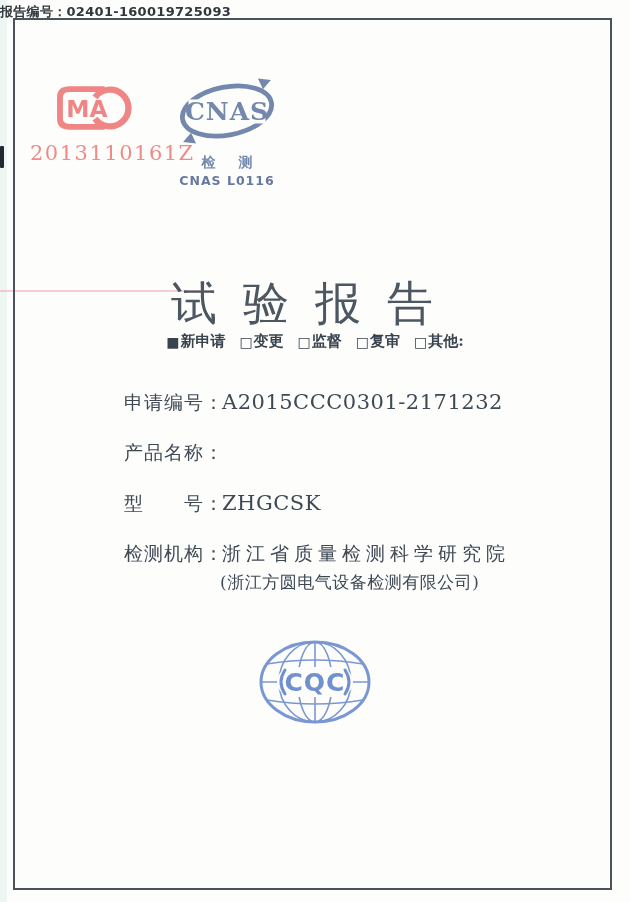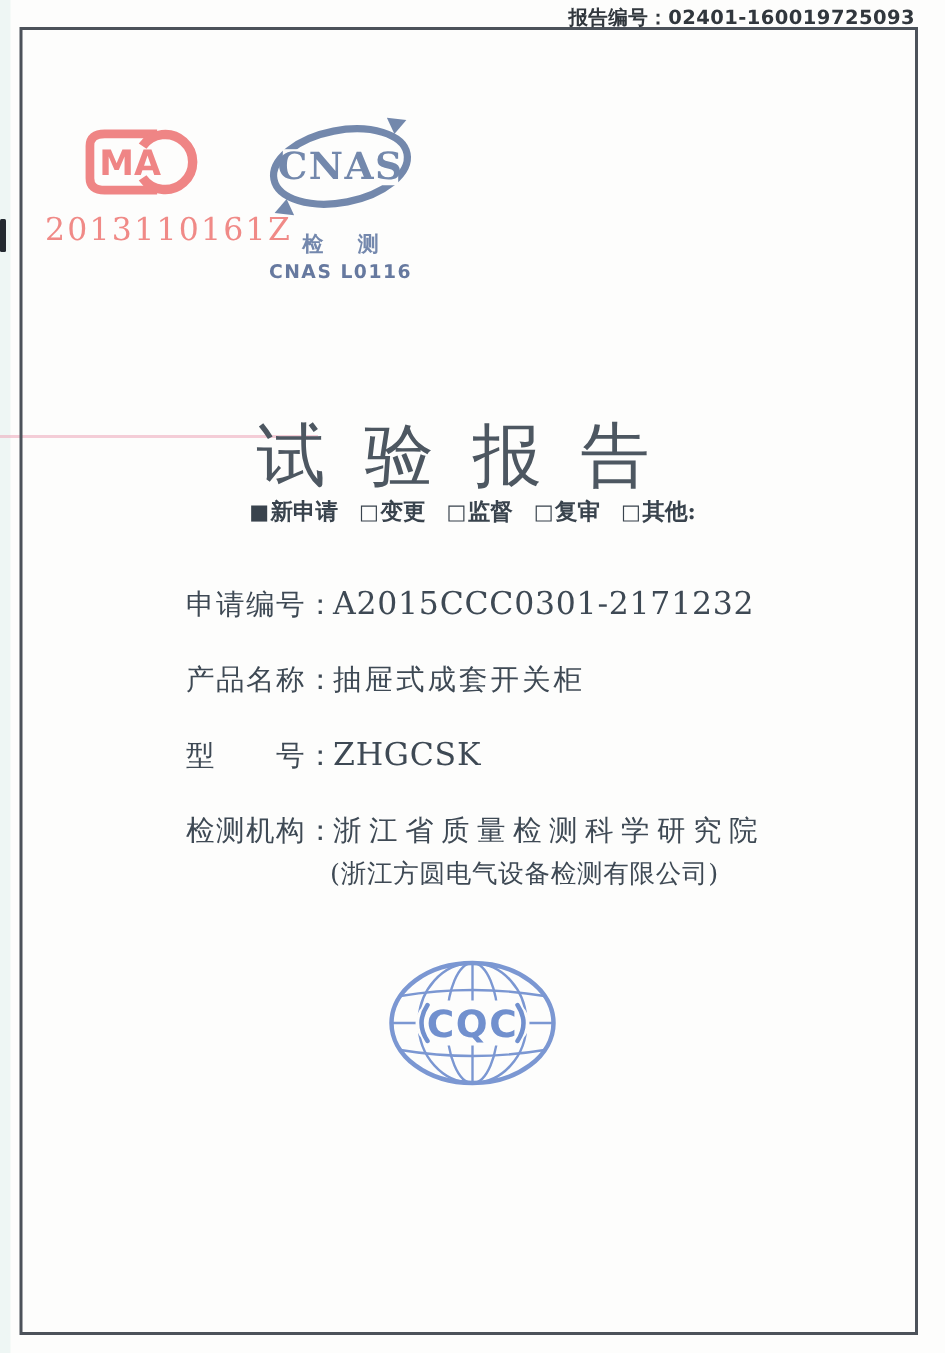--- a/index.html
+++ b/index.html
@@ -16,21 +16,21 @@
   .scan-edge-tint { position: absolute; left: 0; top: 0; width: 7px; height: 100%;
     background: rgba(205,232,226,0.30); }
   .scan-mark { position: absolute; left: 0; top: 146px; width: 4px; height: 22px;
     background: #232930; border-radius: 1px; }
   .scan-pink-line { position: absolute; left: 0; top: 290px; width: 212px; height: 2px;
     background: rgba(236,158,178,0.50); }
 
   .frame { position: absolute; left: 13px; top: 18px; width: 599px; height: 872px;
     border: 2px solid #4c525a; }
 
-  .report-no { position: absolute; top: 3px; left: 0; width: 610px; text-align: right;
+  .report-no { position: absolute; top: 3px; left: 0; width: 610px; text-align: left;
     font-family: "DejaVu Sans", "Liberation Sans", sans-serif;
     font-size: 13px; font-weight: 600; color: #31373d; letter-spacing: 0.3px; }
 
   
   .cma-block { position: absolute; left: 30px; top: 82px; width: 128px; text-align: center; }
   .cma-number { margin-top: 3px; font-size: 21px; color: #f08a87; letter-spacing: 1.5px;
     font-family: "DejaVu Serif", serif; }
 
   
   .cnas-block { position: absolute; left: 177px; top: 76px; width: 100px; text-align: center; }
@@ -124,21 +124,20 @@
     <span class="checkbox-item">
         <span class="mark">□</span>
         <span>其他:</span>
       </span>
   </div>
 
   <div class="field-label row1">申请编号：</div>
   <div class="field-value row1 v-serif">A2015CCC0301-2171232</div>
 
   <div class="field-label row2">产品名称：</div>
-  <div class="field-value row2 v-cjk">抽屉式成套开关柜</div>
 
   <div class="field-label row3">型　　号：</div>
   <div class="field-value row3 v-serif">ZHGCSK</div>
 
   <div class="field-label row4">检测机构：</div>
   <div class="field-value row4 v-cjk-wide">浙江省质量检测科学研究院</div>
   <div class="field-value row4b">(浙江方圆电气设备检测有限公司)</div>
 
   <div class="cqc-block">
     <svg width="116" height="88" viewBox="0 0 116 88">

